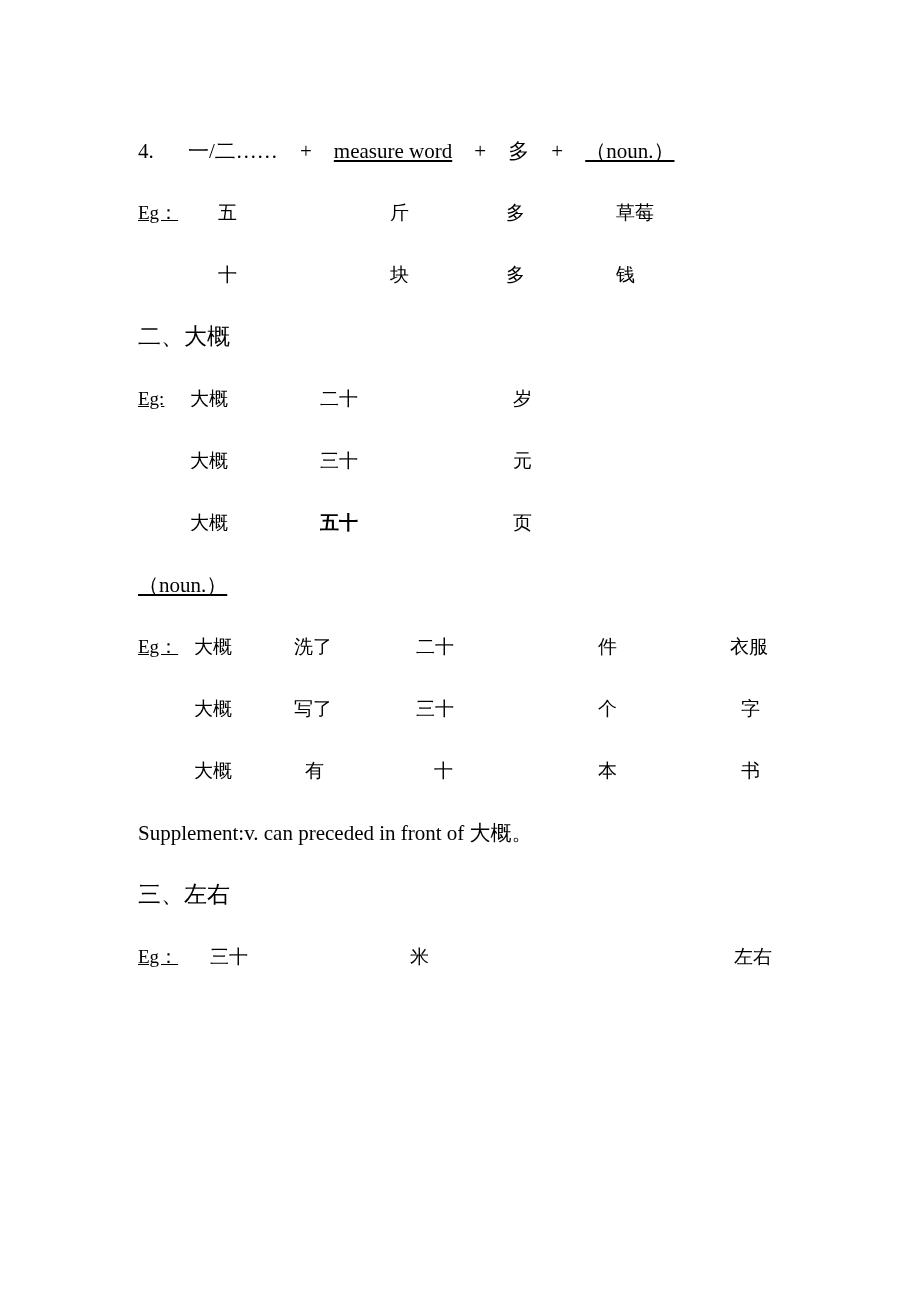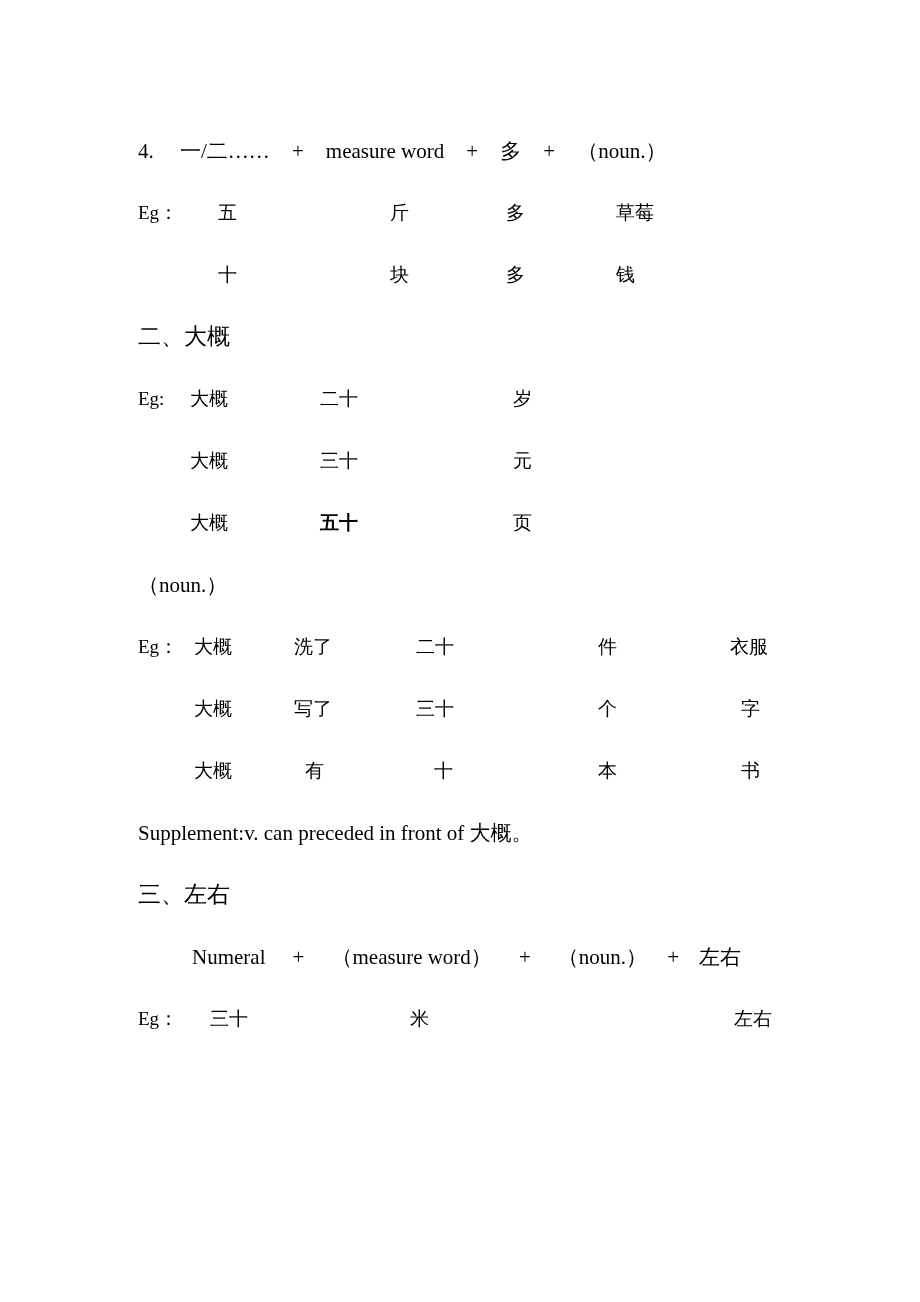--- a/index.html
+++ b/index.html
@@ -72,38 +72,38 @@
     font-size: 19px;
     white-space: nowrap;
   }
   .example .cell {
     position: absolute;
     top: 0;
     display: block;
   }
 
   .cjk { font-family: "Liberation Serif", "DejaVu Serif", serif; }
-  .latin { font-family: "Liberation Serif", "DejaVu Serif", serif; }
+  .latin { font-family: "Liberation Serif", "DejaVu Serif", serif; text-decoration: underline; }
 
   .supplement {
     font-size: 21px;
     height: 62px;
     line-height: 62px;
     white-space: nowrap;
     font-family: Liberation Serif, serif;
   }
 </style>
 </head>
 <body>
 
 <div class="page">
   <div class="doc-body">
 
     <div class="line pattern">
-      <span class="num">4.</span><span class="tok cjk" style="margin-left:12px;">一/二……</span><span class="plus" style="width:56px;">+</span><span class="tok latin">measure word</span><span class="plus" style="width:56px;">+</span><span class="tok cjk">多</span><span class="plus" style="width:56px;">+</span><span class="tok latin">（noun.）</span>
+      <span class="num">4.</span><span class="tok cjk" style="margin-left:20px;">一/二……</span><span class="plus" style="width:56px;">+</span><span class="tok latin">measure word</span><span class="plus" style="width:56px;">+</span><span class="tok cjk">多</span><span class="plus" style="width:56px;">+</span><span class="tok latin">（noun.）</span>
     </div>
 
     <div class="example">
       <span class="cell latin" style="left:0px;">Eg：</span>
       <span class="cell cjk" style="left:80px;">五</span>
       <span class="cell cjk" style="left:252px;">斤</span>
       <span class="cell cjk" style="left:368px;">多</span>
       <span class="cell cjk" style="left:478px;">草莓</span>
     </div>
 
@@ -162,23 +162,20 @@
       <span class="cell cjk" style="left:167px;">有</span>
       <span class="cell cjk" style="left:296px;">十</span>
       <span class="cell cjk" style="left:460px;">本</span>
       <span class="cell cjk" style="left:603px;">书</span>
     </div>
 
     <div class="supplement">Supplement:v. can preceded in front of 大概。</div>
 
     <div class="heading cjk">三、左右</div>
 
-    <div class="line pattern" style="padding-left:54px;">
-      <span class="tok latin">Numeral</span><span class="plus" style="width:66px;">+</span><span class="tok latin">（measure word）</span><span class="plus" style="width:66px;">+</span><span class="tok latin">（noun.）</span><span class="plus" style="width:52px;">+</span><span class="tok cjk">左右</span>
-    </div>
 
     <div class="example">
       <span class="cell latin" style="left:0px;">Eg：</span>
       <span class="cell cjk" style="left:72px;">三十</span>
       <span class="cell cjk" style="left:272px;">米</span>
       <span class="cell cjk" style="left:596px;">左右</span>
     </div>
 
   </div>
 </div>

